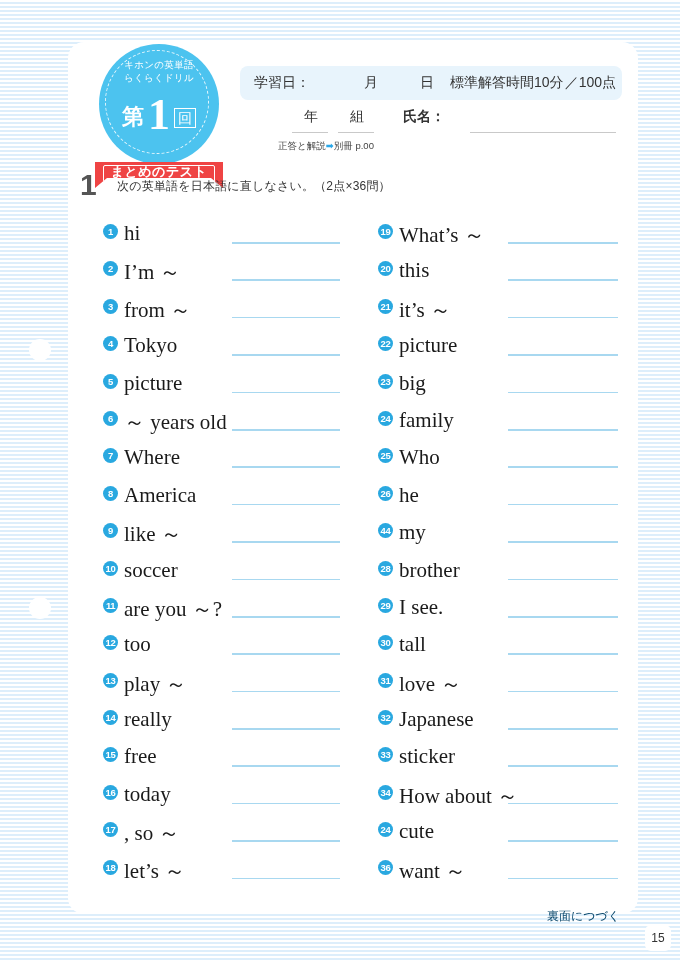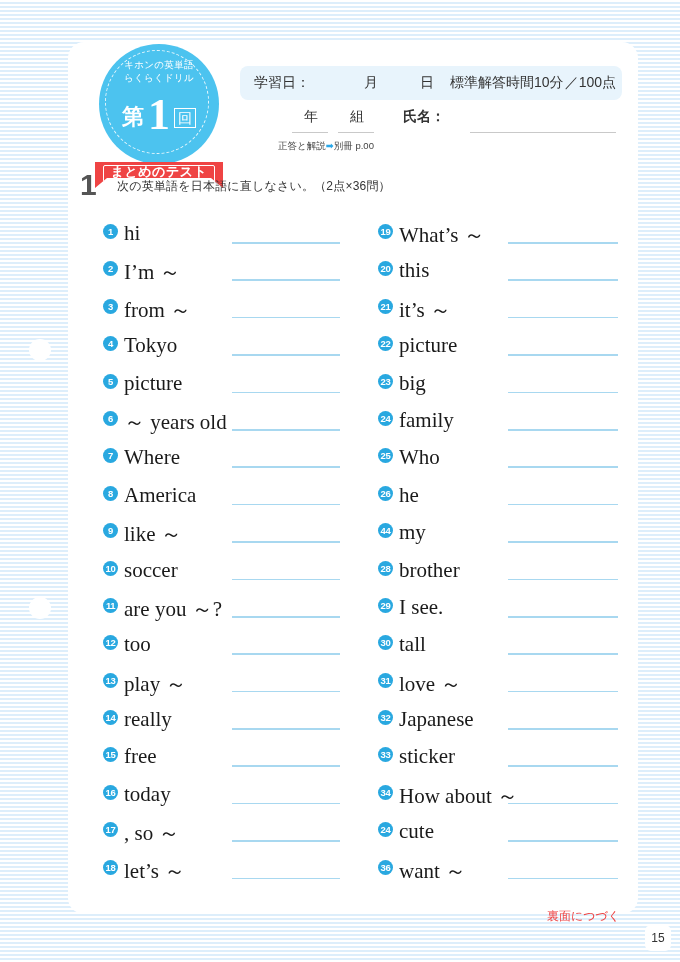--- a/index.html
+++ b/index.html
@@ -135,21 +135,21 @@
   .iline{
     position:absolute;top:20px;height:1.6px;background:#a8d8f0;
   }
   #col-left .iline{left:129px;width:108px;}
   #col-right .iline{left:130px;width:110px;}
 
   
   #footer-note{
     position:absolute;left:0;top:908px;width:638px;text-align:right;
     padding-right:18px;box-sizing:border-box;
-    color:#ef4444;font-size:12px;
+    color:#0c4a6e;font-size:12px;
   }
   #pagebox{
     position:absolute;left:645px;top:925px;width:26px;height:26px;
     background:#ffffff;border-radius:6px;
     color:#333;font-size:12px;line-height:26px;text-align:center;
   }
 </style>
 </head>
 <body>
 

